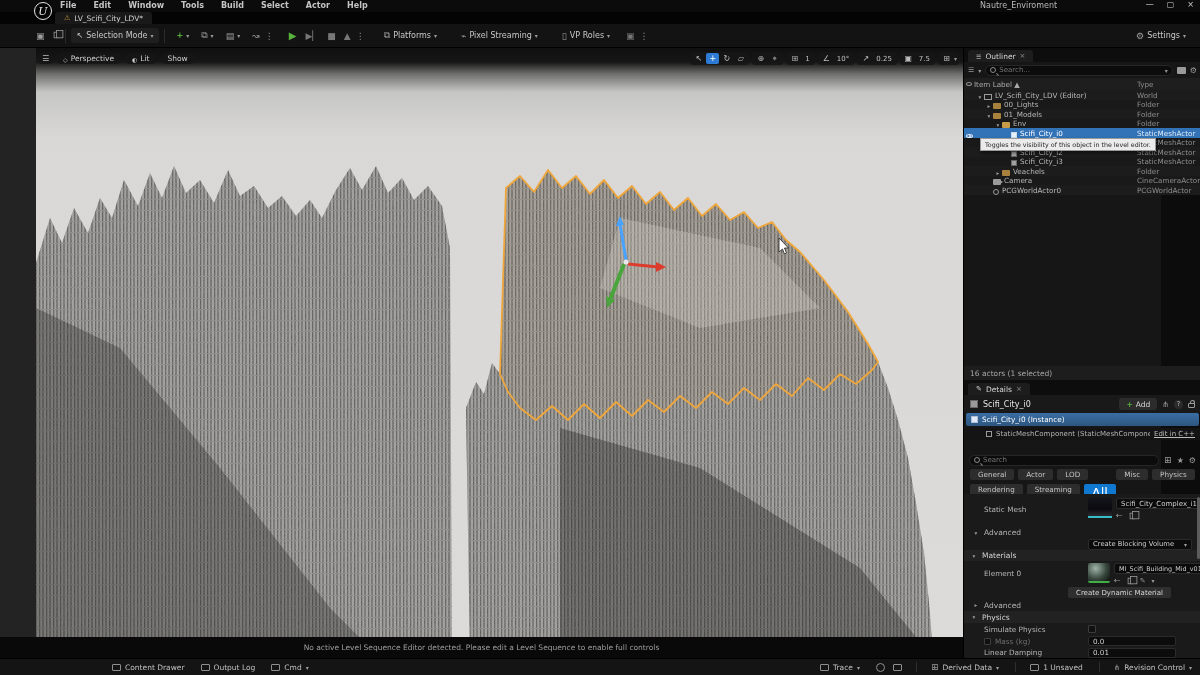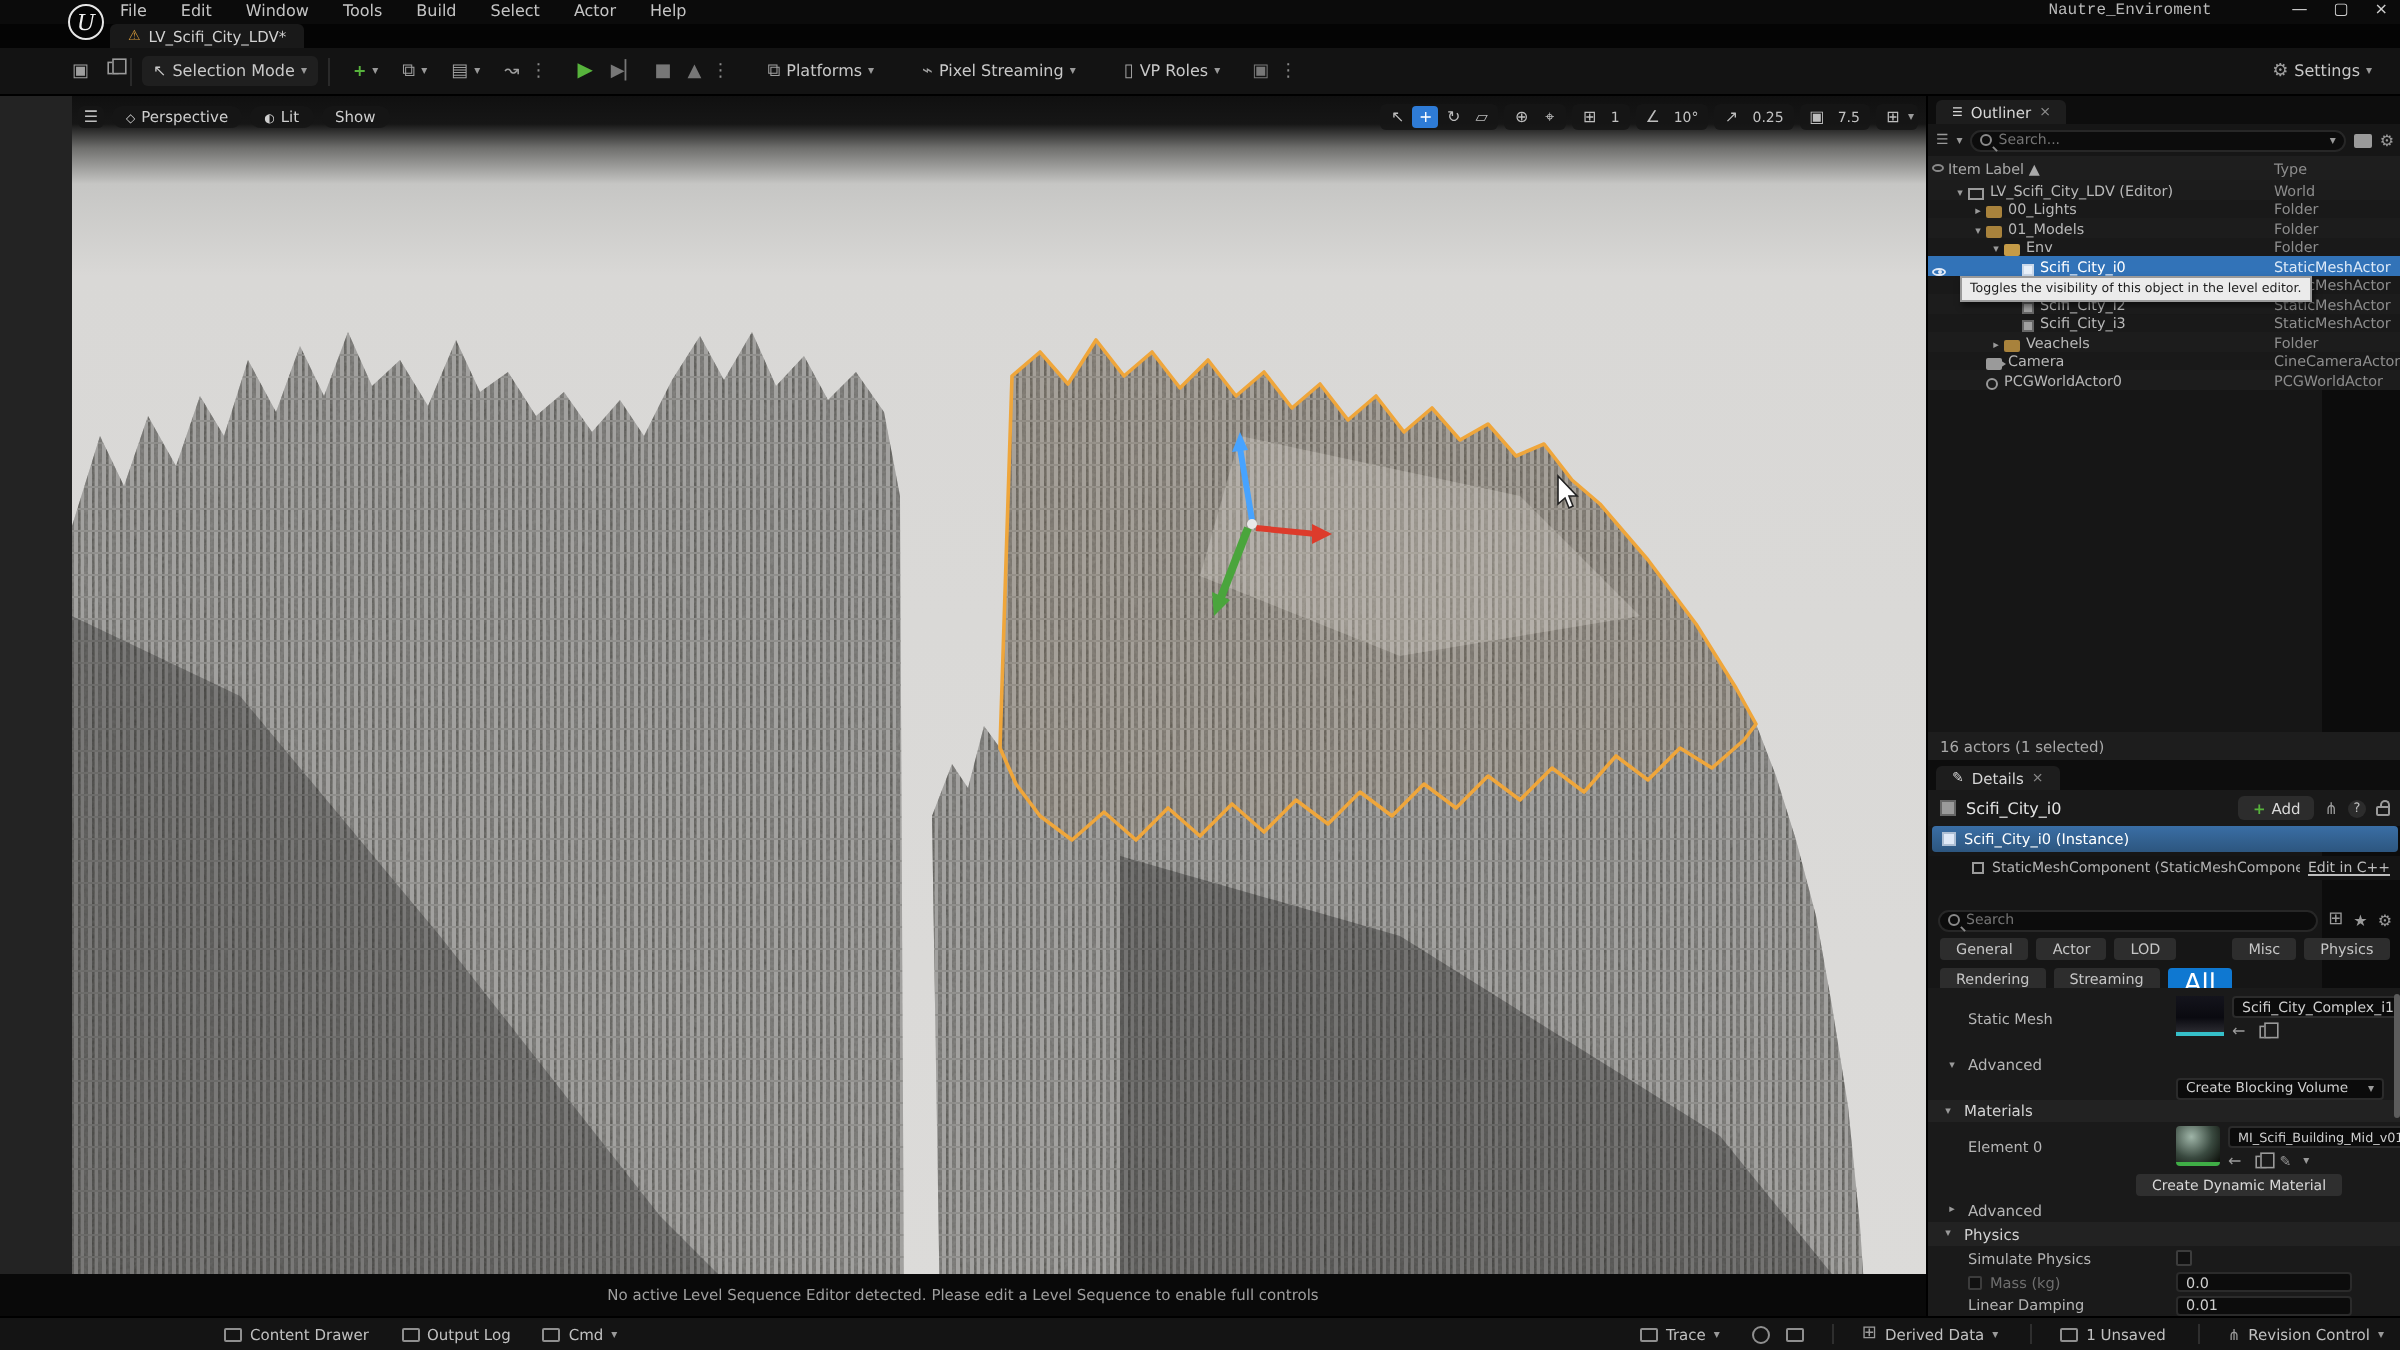--- a/index.html
+++ b/index.html
@@ -2,25 +2,25 @@
 <html><head>
 <meta charset="utf-8">
 <style>
   * { margin:0; padding:0; box-sizing:border-box; }
   html,body { width:1200px; height:675px; overflow:hidden; background:#0c0c0c;
     font-family:"DejaVu Sans","Liberation Sans",sans-serif; -webkit-font-smoothing:antialiased; }
   .abs { position:absolute; }
   
   #titlebar { position:absolute; left:0; top:0; width:1200px; height:12px; background:#0b0b0b; z-index:30; }
   #menus { position:absolute; left:60px; top:1px; display:flex; gap:17px; font-size:8px; color:#c4c4c4; }
-  #menus span { cursor:default; }
+  #menus span { cursor:default;font-weight:bold; }
   #logo { position:absolute; left:34px; top:2px; width:18px; height:18px; border:1.5px solid #e6e6e6;
     border-radius:50%; background:#050505; color:#efefef; font-size:11px; font-style:italic;
     display:flex; align-items:center; justify-content:center; z-index:40; font-family:"DejaVu Serif",serif; }
-  #proj-title { position:absolute; left:980px; top:1px; width:170px; text-align:center; font-size:8px; color:#b9b9b9;font-family:Liberation Mono, monospace; }
+  #proj-title { position:absolute; left:980px; top:1px; width:170px; font-size:8px; color:#b9b9b9; }
   #winctl { position:absolute; right:6px; top:0; display:flex; gap:13px; font-size:8px; color:#cfcfcf; }
   #tabrow { position:absolute; left:0; top:12px; width:1200px; height:12px; background:#040404; z-index:29; }
   #leveltab { position:absolute; left:55px; top:0; height:12px; padding:0 9px; background:#191919;
     display:flex; align-items:center; gap:4px; font-size:7.5px; color:#d2d2d2; border-radius:3px 3px 0 0; }
   .warn { color:#d79b3b; font-size:7px; }
   #toolbar { position:absolute; left:0; top:24px; width:1200px; height:24px; background:#131313;
     border-bottom:1px solid #000; display:flex; align-items:center; font-size:8px; color:#c8c8c8; z-index:28; }
   .tbtn { display:flex; align-items:center; gap:3px; padding:3px 6px; border-radius:3px; background:transparent; }
   .tbtn.box { background:#1f1f1f; }
   .chev { font-size:6px; color:#9a9a9a; }

